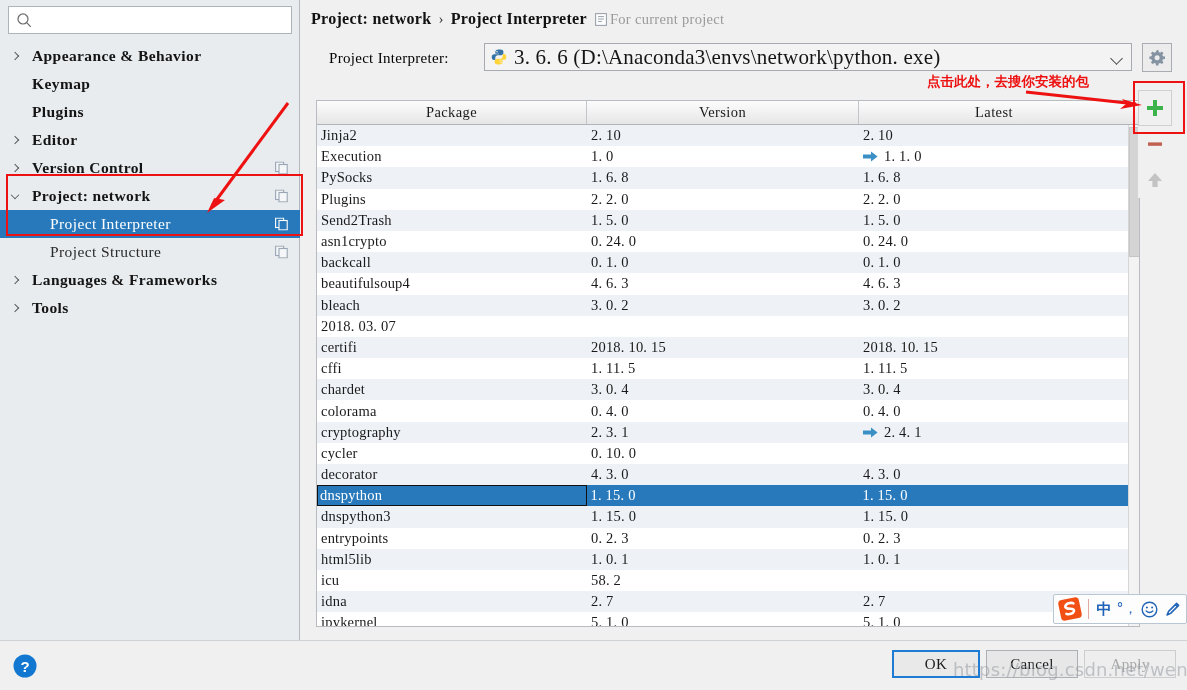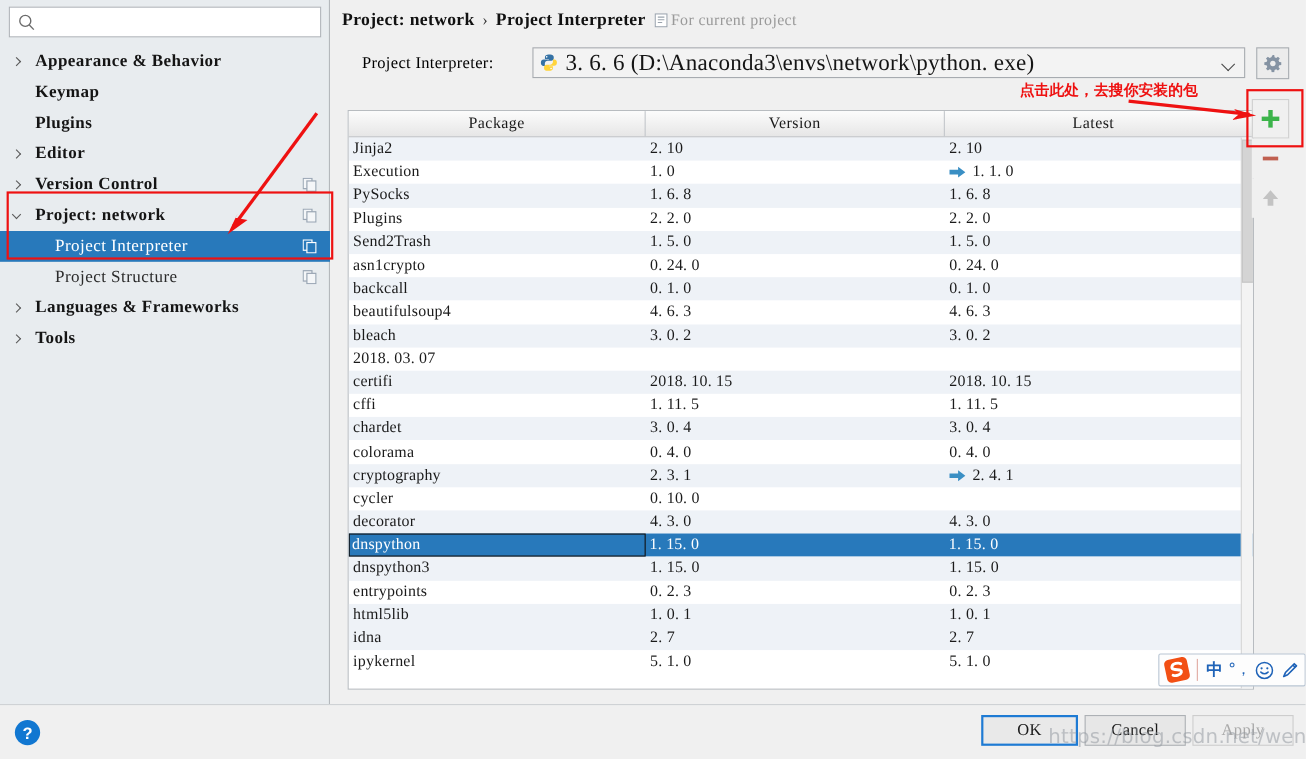--- a/index.html
+++ b/index.html
@@ -543,20 +543,27 @@
               <span>0. 2. 3</span>
             </div>
           </div>
           <div class="trow alt">
             <div class="td c1">html5lib</div>
             <div class="td c2">1. 0. 1</div>
             <div class="td c3">
               <span>1. 0. 1</span>
             </div>
           </div>
+          <div class="trow">
+            <div class="td c1">icu</div>
+            <div class="td c2">58. 2</div>
+            <div class="td c3">
+              <span></span>
+            </div>
+          </div>
           <div class="trow alt">
             <div class="td c1">idna</div>
             <div class="td c2">2. 7</div>
             <div class="td c3">
               <span>2. 7</span>
             </div>
           </div>
           <div class="trow">
             <div class="td c1">ipykernel</div>
             <div class="td c2">5. 1. 0</div>

